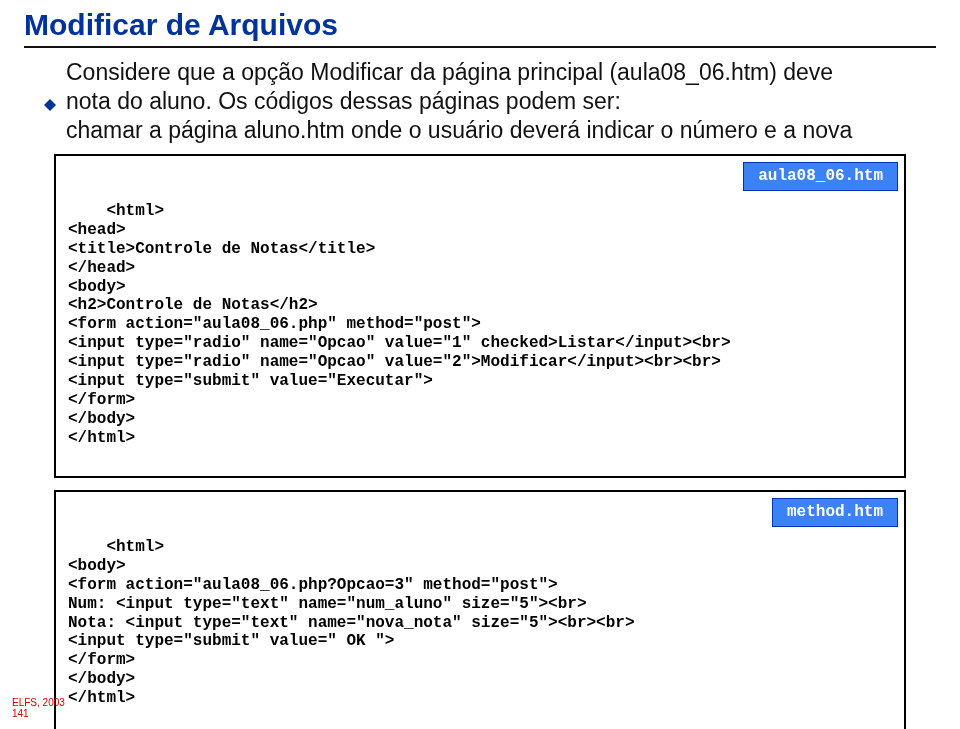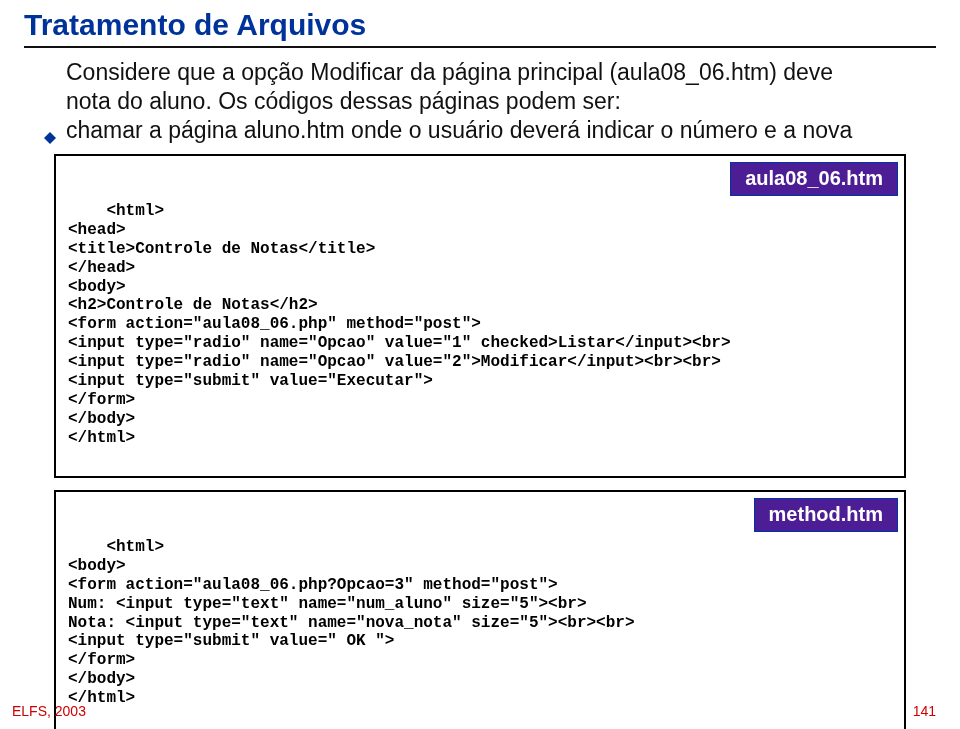--- a/index.html
+++ b/index.html
@@ -26,21 +26,21 @@
     border: none;
     border-top: 2px solid #111;
     margin: 0 0 10px 0;
   }
   .bullet-block {
     margin-left: 20px;
     margin-bottom: 10px;
   }
   .bullet-row {
     display: flex;
-    align-items: flex-end;
+    align-items: center;
   }
   .diamond {
     flex: 0 0 auto;
     margin-top: 8px;
     margin-right: 10px;
   }
   .bullet-text {
     font-family: "Trebuchet MS", Arial, sans-serif;
     font-size: 23px;
     color: #111;
@@ -54,45 +54,46 @@
     font-family: "Courier New", monospace;
     font-size: 16px;
     font-weight: bold;
     line-height: 1.18;
     white-space: pre;
   }
   .tag-label {
     position: absolute;
     top: 6px;
     right: 6px;
-    background: #4c1d95;
+    background: #3b82f6;
     color: #fff;
-    font-family: Liberation Sans, sans-serif;
+    font-family: Liberation Mono, monospace;
     font-weight: bold;
-    font-size: 20px;
+    font-size: 16px;
     padding: 4px 14px;
     border: 1px solid #0033aa;
   }
   .footer {
     position: absolute;
     bottom: 10px;
     left: 12px;
     right: 24px;
     display: flex;
     justify-content: space-between;
     font-family: Arial, sans-serif;
-    font-size: 14px;
+    font-size: 10px;
     color: #cc0000;
+    flex-direction: column;
   }
 </style>
 </head>
 <body>
 
 <div class="page">
-  <div class="title">Tratamento de Arquivos</div>
+  <div class="title">Modificar de Arquivos</div>
   <hr class="title-hr">
 
   <div class="bullet-block">
     <div class="bullet-row">
       <svg class="diamond" width="12" height="12" viewBox="0 0 12 12">
         <polygon points="6,0 12,6 6,12 0,6" fill="#003399"></polygon>
       </svg>
       <div>
         <div class="bullet-text">Considere que a opção Modificar da página principal (aula08_06.htm) deve</div>
         <div class="bullet-text">nota do aluno. Os códigos dessas páginas podem ser:</div>

